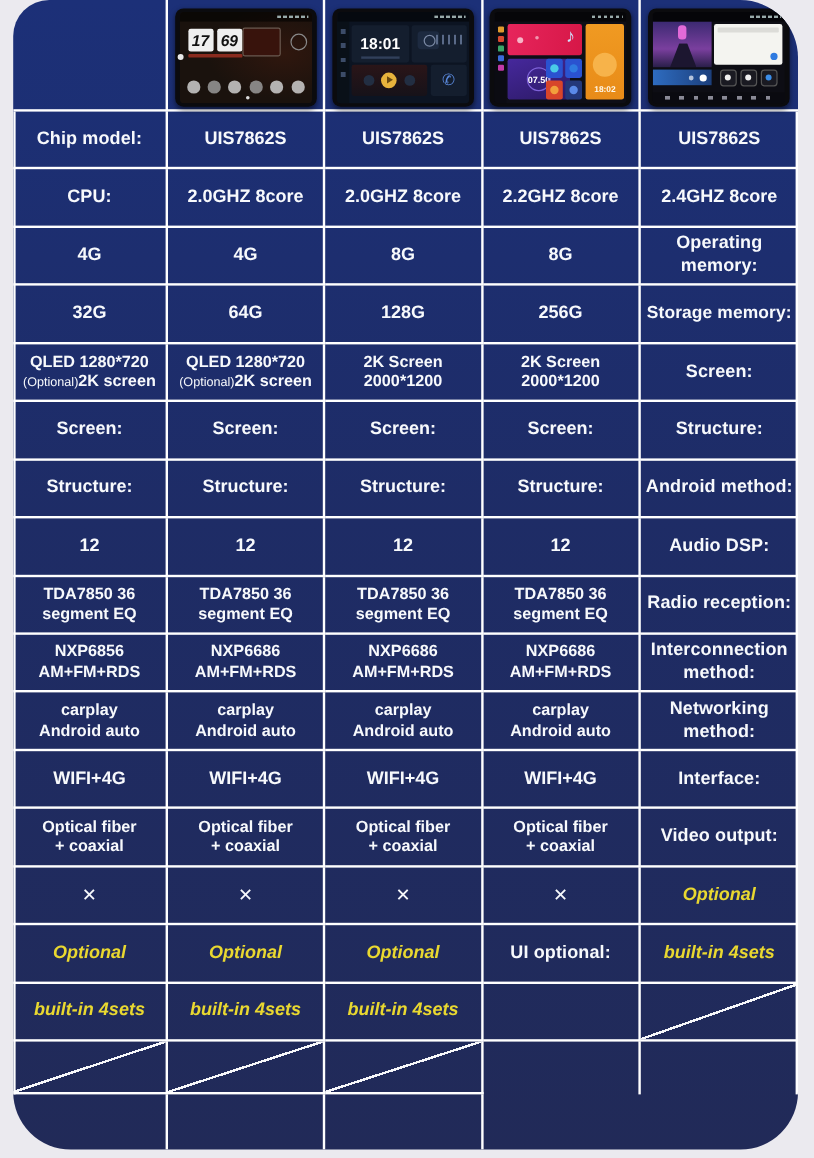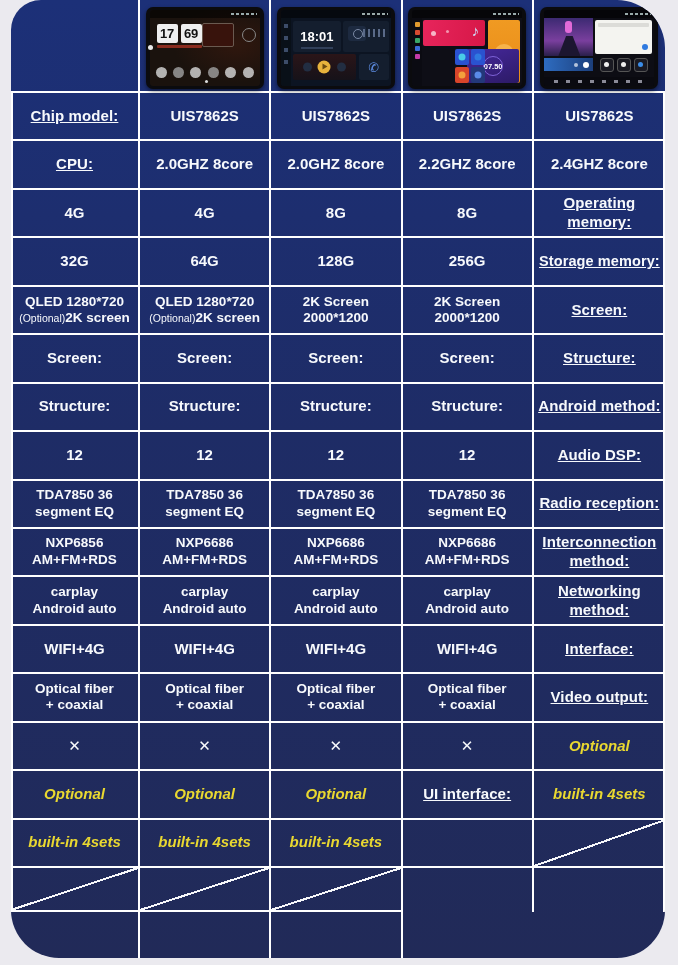--- a/index.html
+++ b/index.html
@@ -21,21 +21,21 @@
     grid-template-rows:93px repeat(16,1fr) 44px 46px;
   }
   .grid > div{
     border-right:2px solid #ffffff;
     border-bottom:2px solid #ffffff;
     display:flex;flex-direction:column;align-items:center;justify-content:center;
     text-align:center;color:#f7f9fc;position:relative;
   }
   .grid > div:nth-child(5n){border-right:none;}
   .grid > div:nth-last-child(-n+5){border-bottom:none;}
-  .lab{font-size:15px;font-weight:700;white-space:pre-line;line-height:1.25;letter-spacing:.1px;text-decoration:underline;}
+  .lab{font-size:15px;font-weight:700;white-space:pre-line;line-height:1.25;letter-spacing:.1px;}
   .lab.sm{font-size:14.5px;}
   .val{font-size:15px;font-weight:700;white-space:pre-line;line-height:1.25;}
   .val.two{font-size:13.5px;}
   .val.yellow{color:#e9d830;font-style:italic;}
   .cross{font-size:15px;font-weight:400;}
   .stor .l1{font-size:13.5px;font-weight:700;line-height:1.3;}
   .stor .l2{font-size:13.5px;font-weight:700;line-height:1.25;}
   .stor .pfx{font-size:10.5px;font-weight:400;}
   .diag{background:linear-gradient(to bottom right,transparent calc(50% - 1px),#f6f7fa calc(50% - 1px),#f6f7fa calc(50% + 1px),transparent calc(50% + 1px));}
   .edge{position:absolute;width:2px;background:#ffffff;top:93px;bottom:46px;z-index:5;}
@@ -50,21 +50,21 @@
   .screen{position:absolute;left:4px;right:4px;top:3px;bottom:3px;border-radius:3px;overflow:hidden;}
   .sbar{position:absolute;left:0;right:0;top:0;height:8px;background:rgba(0,0,0,.55);z-index:4;}
   .sbar::after{content:"";position:absolute;right:3px;top:3px;width:26px;height:2px;
     background:repeating-linear-gradient(90deg,#9aa 0 3px,transparent 3px 5px);}
   .homedot{position:absolute;left:2px;top:38px;width:5px;height:5px;border-radius:50%;background:#e8e8e8;z-index:5;}
 
   
   .scr1{background:radial-gradient(90px 55px at 78% 45%,#57211169 0%,#1a120d 70%),#15100c;}
   .flip{position:absolute;left:7px;top:14px;display:flex;gap:3px;}
   .flip .tile{width:21px;height:19px;background:#efefef;border-radius:2px;color:#111;
-    font-size:13px;font-weight:700;display:flex;align-items:center;justify-content:center;}
+    font-size:13px;font-weight:700;display:flex;align-items:center;justify-content:center;font-style:italic;}
   .flip-lbl{position:absolute;left:7px;top:35px;width:45px;height:3px;background:#8a2b1e;border-radius:1px;}
   .d1card{position:absolute;right:26px;top:13px;width:30px;height:22px;background:#38130c;border:1px solid #6a5a50;border-radius:2px;}
   .d1knob{position:absolute;right:4px;top:18px;width:12px;height:12px;border:1px solid #888;border-radius:50%;}
   .dockrow{position:absolute;left:6px;right:6px;bottom:8px;display:flex;justify-content:space-between;}
   .dockrow i{width:11px;height:11px;border-radius:50%;background:#cfcfcf;opacity:.85;display:block;}
   .dockrow i.dk{background:#9a9a9a;}
   .pagedot{position:absolute;left:50%;bottom:3px;width:3px;height:3px;border-radius:50%;background:#ddd;}
 
   
   .scr2{background:#0c1422;}
@@ -93,21 +93,21 @@
   .d3top{position:absolute;left:11px;top:10px;width:62px;height:26px;border-radius:2px;
     background:linear-gradient(100deg,#e7255c 0%,#d61747 100%);}
   .d3top::before{content:"♪";position:absolute;right:6px;top:2px;color:#cfe3ff;font-size:15px;font-weight:700;}
   .d3top::after{content:"";position:absolute;left:8px;top:11px;width:5px;height:5px;border-radius:50%;background:#ffffffaa;box-shadow:14px -2px 0 -1px #ffffff88;}
   .d3orange{position:absolute;right:2px;top:10px;width:32px;bottom:3px;border-radius:2px;
     background:linear-gradient(180deg,#f09a22,#e88b18);color:#fff8ea;font-size:7px;font-weight:700;
     display:flex;flex-direction:column;align-items:center;justify-content:flex-end;padding-bottom:4px;box-sizing:border-box;}
   .d3orange::before{content:"";width:20px;height:20px;border-radius:50%;background:#f7b34a;margin-bottom:8px;}
   .d3purp{position:absolute;left:11px;top:39px;width:52px;bottom:3px;border-radius:2px;
     background:linear-gradient(160deg,#46289c,#2c1a66);color:#fff;font-size:7.5px;font-weight:700;
-    display:flex;align-items:center;justify-content:center;margin-left:44px;}
+    display:flex;align-items:center;justify-content:center;}
   .d3purp::before{content:"";position:absolute;width:18px;height:18px;border:1px solid #7e62d8;border-radius:50%;}
   .d3tiles{position:absolute;left:43px;top:39px;width:30px;bottom:3px;display:grid;grid-template-columns:1fr 1fr;grid-template-rows:1fr 1fr;gap:2px;}
   .d3tiles i{background:#2a52d0;border-radius:2px;position:relative;display:block;}
   .d3tiles i::after{content:"";position:absolute;left:50%;top:50%;transform:translate(-50%,-50%);width:7px;height:7px;border-radius:50%;background:#49cbe8;}
   .d3tiles i:nth-child(2)::after{background:#2f7ae0;}
   .d3tiles i:nth-child(3){background:#d8452a;} .d3tiles i:nth-child(3)::after{background:#f2a03c;}
   .d3tiles i:nth-child(4){background:#23387a;} .d3tiles i:nth-child(4)::after{background:#5a8ae8;}
 
   
   .scr4{background:#0d0d14;}
@@ -345,21 +345,21 @@
     <div class="cross">✕</div>
     <div class="cross">✕</div>
     <div class="cross">✕</div>
     <div class="cross">✕</div>
 
     <div class="val yellow">Optional</div>
     <div class="val yellow">Optional</div>
     <div class="val yellow">Optional</div>
     <div class="val yellow">Optional</div>
 
-    <div class="lab">UI interface:</div>
+    <div class="lab">UI optional:</div>
     <div class="val yellow">built-in 4sets</div>
     <div class="val yellow">built-in 4sets</div>
     <div class="val yellow">built-in 4sets</div>
     <div class="val yellow">built-in 4sets</div>
 
     <div></div>
     <div class="diag"></div>
     <div class="diag"></div>
     <div class="diag"></div>
     <div class="diag"></div>

